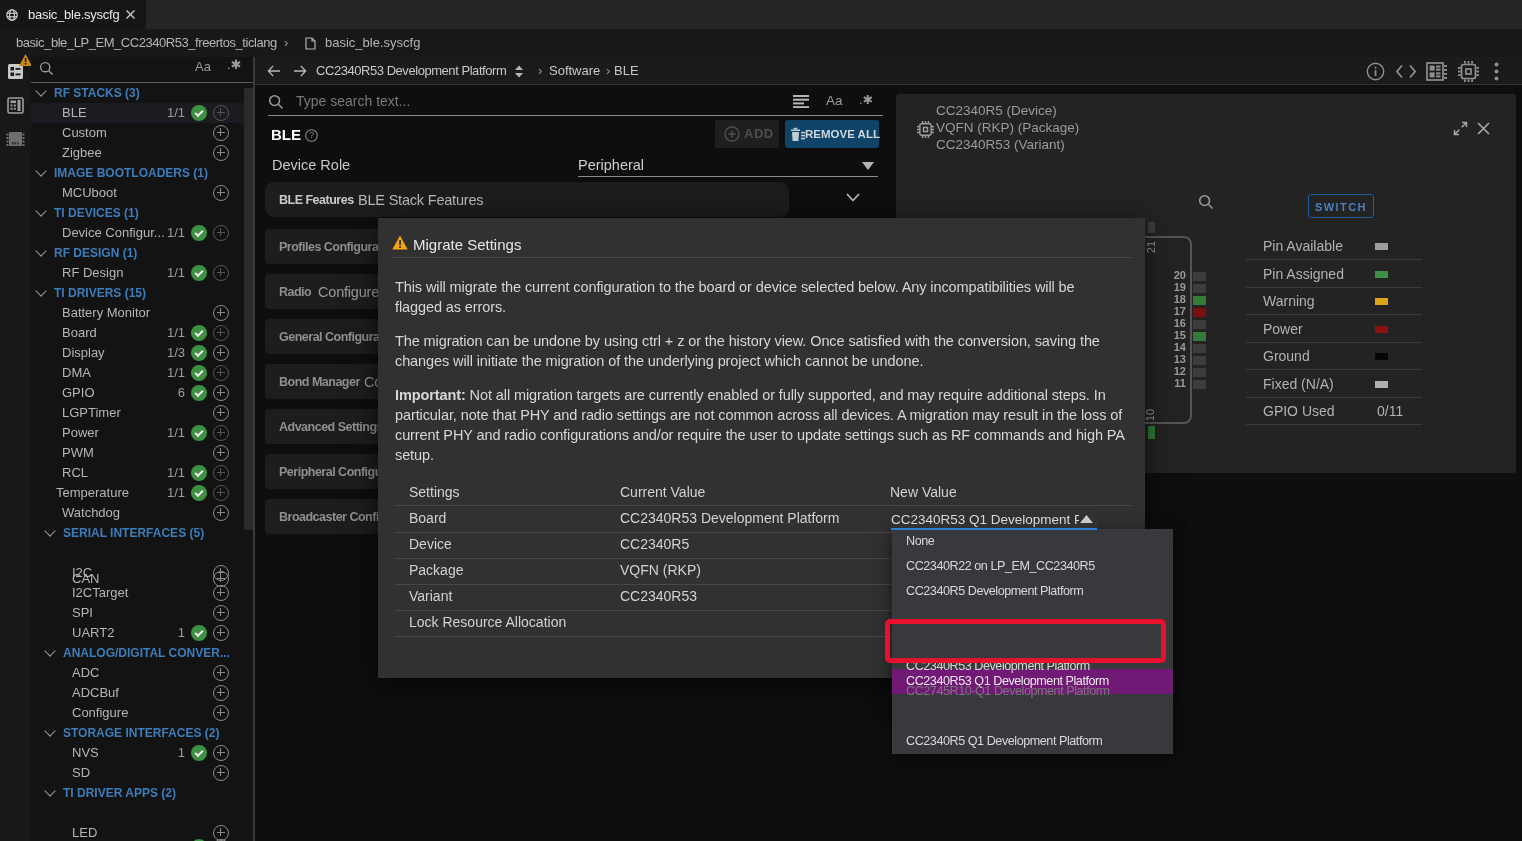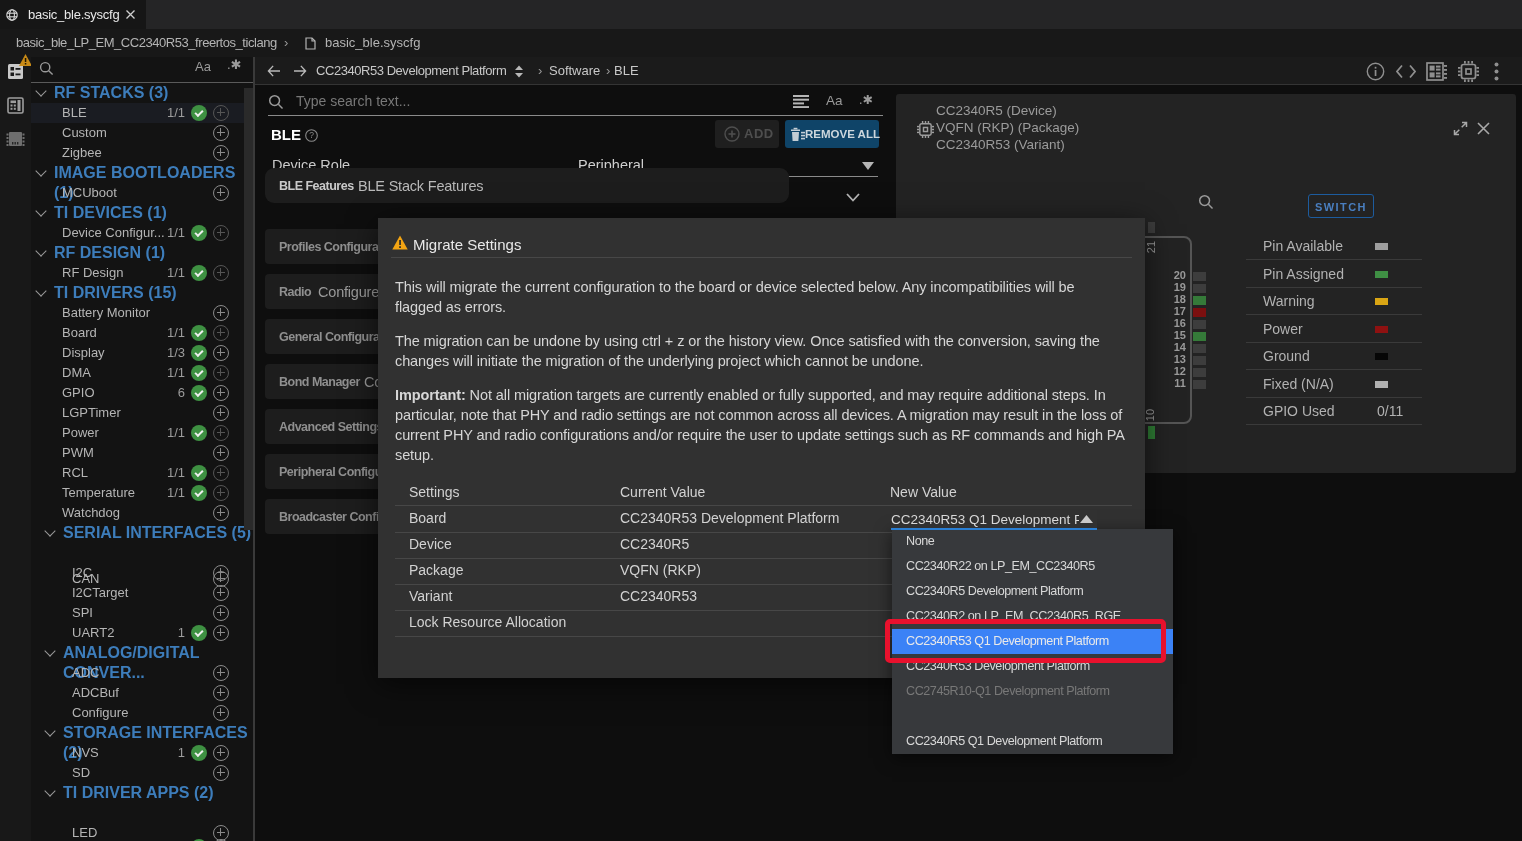--- a/index.html
+++ b/index.html
@@ -17,21 +17,21 @@
   color:#b4b4b4; font-size:13px; line-height:28px; }
 
 
 #rail { left:0; top:57px; width:31px; height:784px; background:#181818; }
 
 
 #tree { left:31px; top:57px; width:222px; height:784px; background:#131313; }
 #treesep { left:253px; top:57px; width:2px; height:784px; background:#3a3a3a; }
 .trow { position:absolute; left:0; width:222px; height:20px; font-size:13px;
   line-height:20px; color:#b5b5b5; }
-.trow .cat { color:#3d7dbb; font-weight:bold; font-size:16px; }
+.trow .cat { color:#3d7dbb; font-weight:bold; font-size:12px; }
 .trow .cnt { position:absolute; right:68px; top:0; color:#9c9c9c; }
 .chk { position:absolute; left:160px; top:2px; width:16px; height:16px; border-radius:50%;
   background:#3e9142; }
 .chk:after { content:""; position:absolute; left:4px; top:4.5px; width:6px; height:3px;
   border-left:2px solid #eee; border-bottom:2px solid #eee; transform:rotate(-45deg); }
 .plus { position:absolute; left:182px; top:2px; width:16px; height:16px; border-radius:50%;
   border:1.5px solid #8a8a8a; }
 .plus:before { content:""; position:absolute; left:2.5px; top:5.6px; width:8px; height:1.6px; background:#8a8a8a; }
 .plus:after { content:""; position:absolute; left:5.7px; top:2.4px; width:1.6px; height:8px; background:#8a8a8a; }
 .plus.dim { border-color:#555; }
@@ -80,21 +80,21 @@
 #mdiv { position:absolute; left:13px; top:39px; width:741px; height:1px; background:#474747; }
 .mp { position:absolute; left:17px; width:745px; white-space:nowrap; color:#d6d6d6; font-size:14.5px; line-height:20px; letter-spacing:-0.1px; }
 .mtbl-line { position:absolute; left:17px; width:737px; height:1px; background:#474747; }
 .mcell { position:absolute; color:#d2d2d2; font-size:14px; }
 
 
 #menu { left:892px; top:529px; width:281px; height:225px; background:#37393c;
   box-shadow:0 4px 16px rgba(0,0,0,0.55); z-index:30; }
 .mi { position:absolute; left:0; width:281px; height:25px; line-height:25px; color:#d8d8d8;
   font-size:12.6px; letter-spacing:-0.45px; padding-left:14px; white-space:nowrap; overflow:hidden; }
-.mi.sel { background:#3b82f6; color:#e9e9e9; }
+.mi.sel { background:#701a75; color:#e9e9e9;margin-top:40px; }
 .mi.dis { color:#787878; }
 #redrect { left:885px; top:619px; width:281px; height:44px; border:5px solid #e8112d;
   border-radius:5px; z-index:40; }
 #selfield { left:891px; top:510px; width:206px; height:19px; z-index:31; background:#313131; }
 #selline { left:891px; top:528px; width:206px; height:2px; background:#2a7fd4; z-index:31; }
 </style>
 </head>
 <body>
 <div id="stage">
 
@@ -259,21 +259,21 @@
         <span style="position:absolute;left:31px;white-space:nowrap;">PWM</span>
         <span class="plus"></span>
       </div>
     <div class="trow" style="top:406px;">
         <span style="position:absolute;left:31px;white-space:nowrap;">RCL</span>
         <span class="cnt">1/1</span>
         <span class="chk"></span>
         <span class="plus dim"></span>
       </div>
     <div class="trow" style="top:426px;">
-        <span style="position:absolute;left:31px;white-space:nowrap;">Temperature</span>
+        <span style="position:absolute;left:25px;white-space:nowrap;">Temperature</span>
         <span class="cnt">1/1</span>
         <span class="chk"></span>
         <span class="plus dim"></span>
       </div>
     <div class="trow" style="top:446px;">
         <span style="position:absolute;left:31px;white-space:nowrap;">Watchdog</span>
         <span class="plus"></span>
       </div>
     <div class="trow" style="top:466px;">
         <span class="chev" style="left:15px;top:4px;"></span>
@@ -454,21 +454,21 @@
   <div class="abs" id="devrole">Device Role</div>
   <div class="abs" id="periph">Peripheral</div>
   <div class="abs" id="periphline"></div>
   <svg class="abs" style="left:862px;top:162px;" width="12" height="8" viewBox="0 0 12 8">
       <path d="M0 0 h12 l-6 8 z" fill="#b5b5b5"></path>
     </svg>
   <svg class="abs" style="left:846px;top:193px;" width="14" height="9" viewBox="0 0 14 9">
       <path d="M1 1 L7 7.5 L13 1" stroke="#b5b5b5" stroke-width="1.8" fill="none"></path>
     </svg>
 
-  <div class="card" style="top:168px;width:524px;border-radius:9px;">
+  <div class="card" style="top:182px;width:524px;border-radius:9px;">
       <span class="b" style="color:#c9c9c9;">BLE Features</span>
       <span class="r" style="left:93px;color:#b9b9b9;">BLE Stack Features</span>
     </div>
   <div class="card" style="top:229px;width:400px;">
       <span class="b">Profiles Configuration</span>
     </div>
   <div class="card" style="top:274px;width:400px;">
       <span class="b">Radio</span>
       <span class="r" style="left:53px;">Configure BLE Radio</span>
     </div>
@@ -595,21 +595,20 @@
     </div>
   <div class="abs" id="selline"></div>
   <svg class="abs" style="left:1080px;top:515px;z-index:32;" width="13" height="8" viewBox="0 0 13 8">
       <path d="M6.5 0 L13 8 H0 Z" fill="#c9c9c9"></path>
     </svg>
 
   <div class="abs" id="menu">
     <div class="mi" style="top:0;">None</div>
     <div class="mi" style="top:25px;">CC2340R22 on LP_EM_CC2340R5</div>
     <div class="mi" style="top:50px;">CC2340R5 Development Platform</div>
-    <div class="mi" style="top:75px;">CC2340R2 on LP_EM_CC2340R5_RGE</div>
     <div class="mi sel" style="top:100px;">CC2340R53 Q1 Development Platform</div>
     <div class="mi" style="top:125px;">CC2340R53 Development Platform</div>
     <div class="mi dis" style="top:150px;">CC2745R10-Q1 Development Platform</div>
     <div class="mi" style="top:200px;">CC2340R5 Q1 Development Platform</div>
   </div>
   <div class="abs" id="redrect"></div>
 
 </div>
 
 </body></html>

